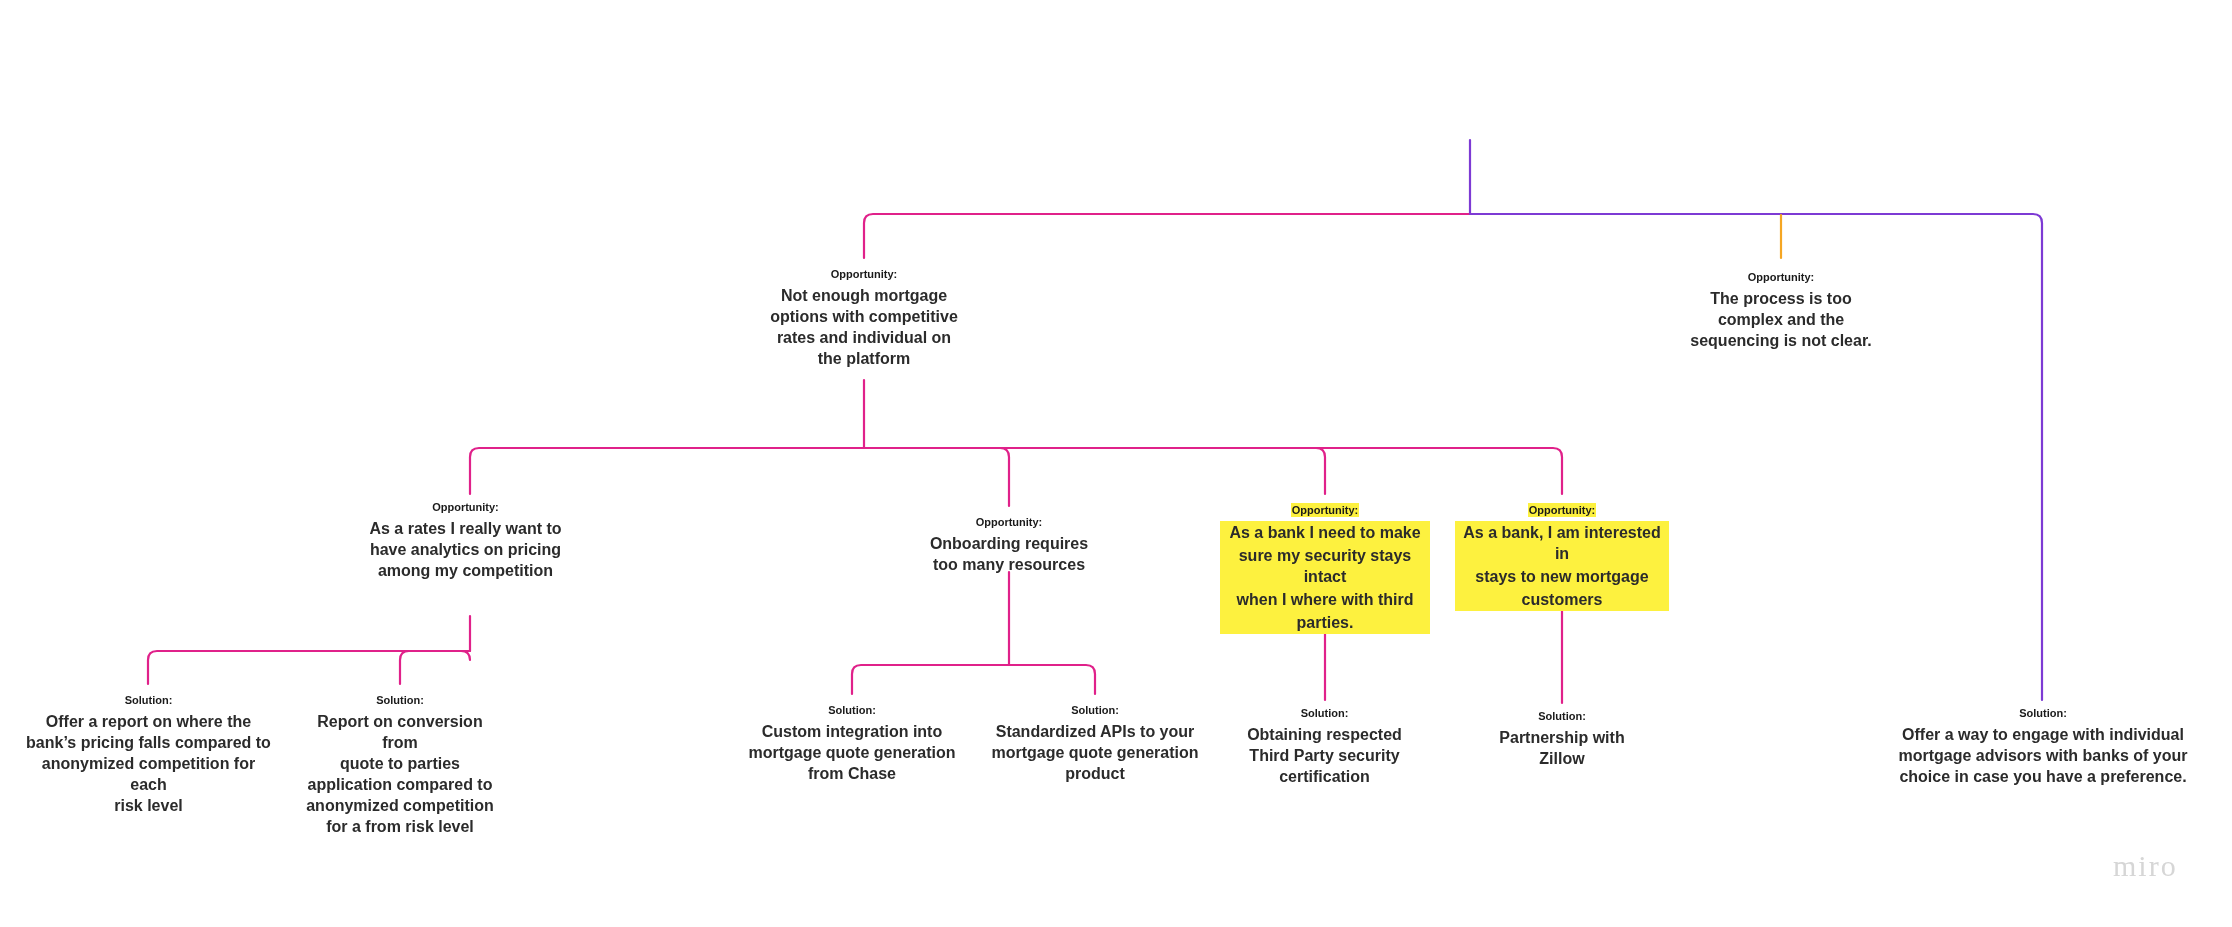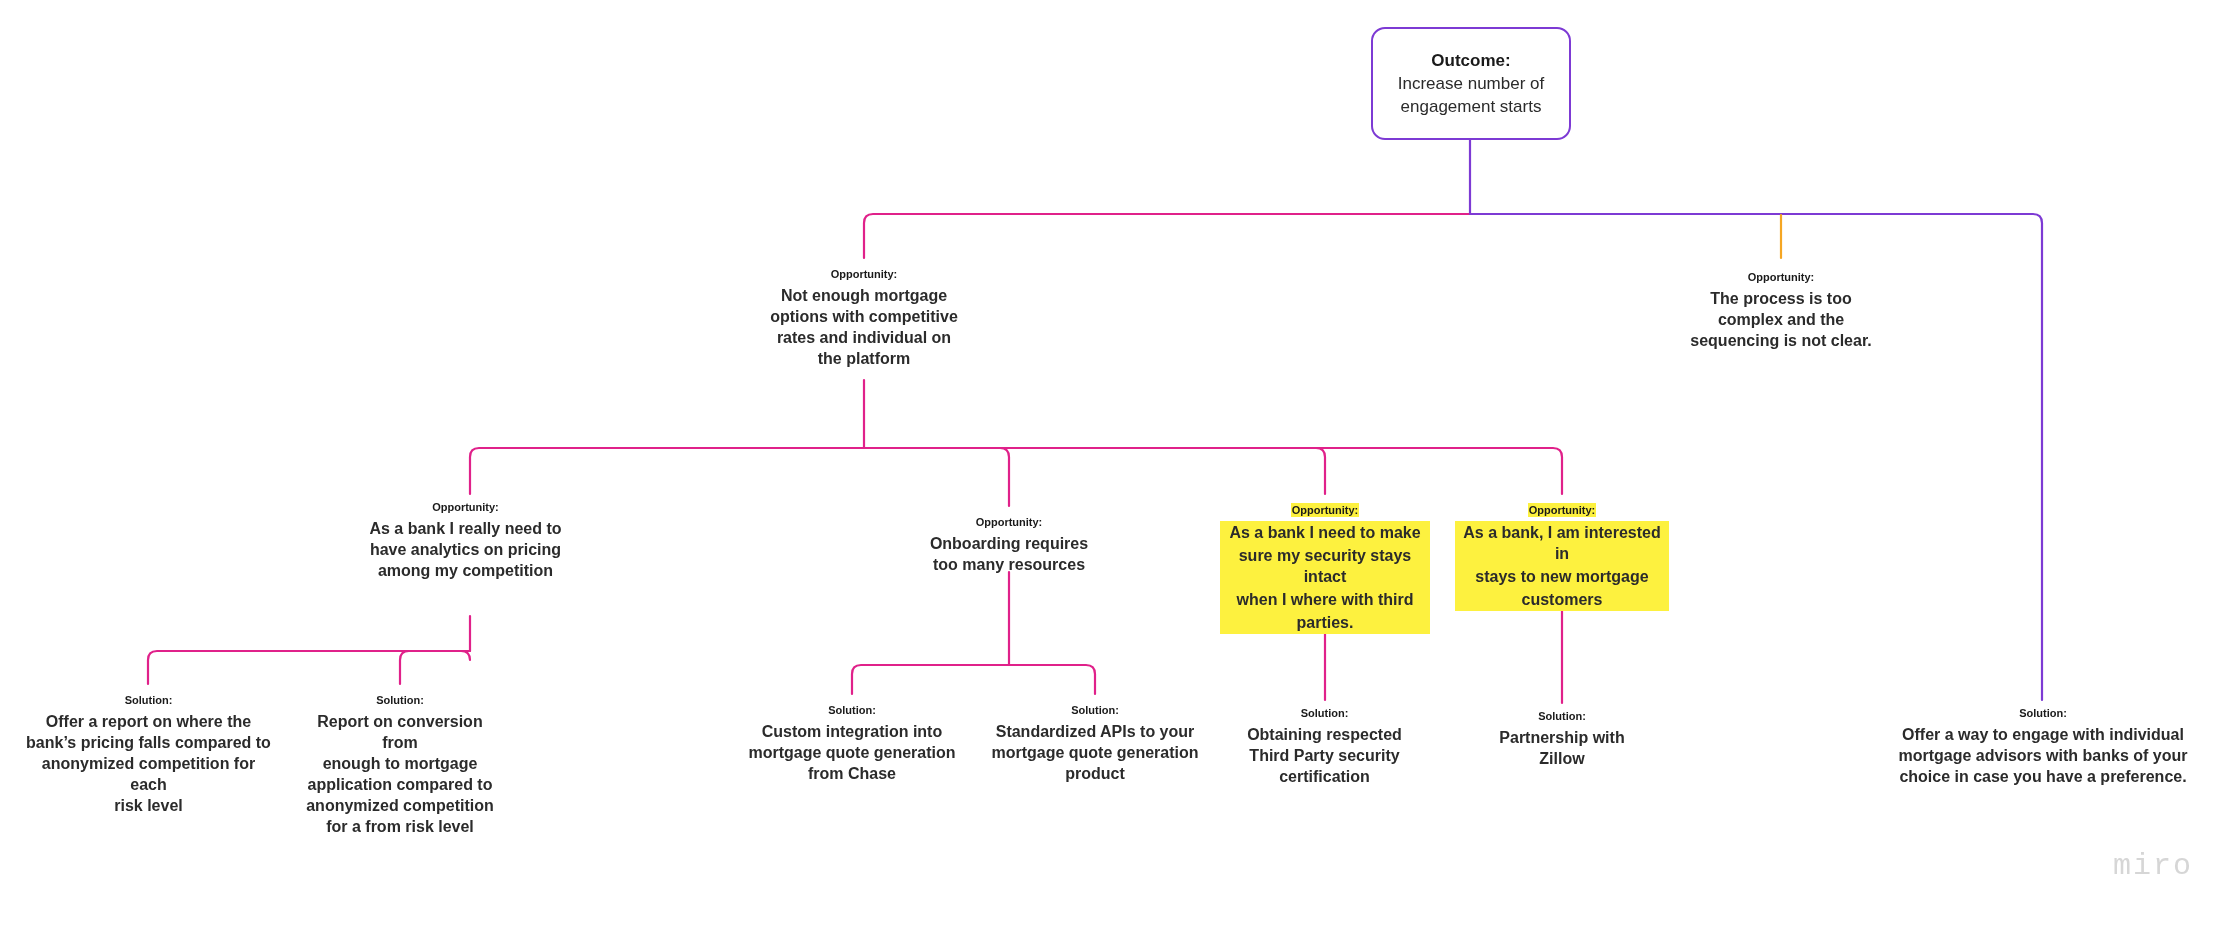--- a/index.html
+++ b/index.html
@@ -90,21 +90,21 @@
     box-decoration-break: clone;
     -webkit-box-decoration-break: clone;
     padding: 1px 1px;
   }
 
   .miro-logo {
     position: absolute;
     font-size: 30px;
     letter-spacing: 2px;
     color: #d6d6d6;
-    font-family: Liberation Mono, monospace;
+    font-family: Liberation Serif, serif;
     user-select: none;
   }
 </style>
 </head>
 <body>
 
 <div id="canvas">
 
   <svg id="edges" viewBox="0 0 2232 927" xmlns="http://www.w3.org/2000/svg">
     <g fill="none" stroke-width="2.2" stroke-linecap="round" stroke-linejoin="round">
@@ -131,44 +131,39 @@
       <path d="M 1009 572 L 1009 665" stroke="#e0218a"></path>
       <path d="M 1009 665 L 861 665 Q 852 665 852 674 L 852 694" stroke="#e0218a"></path>
       <path d="M 1009 665 L 1086 665 Q 1095 665 1095 674 L 1095 694" stroke="#e0218a"></path>
 
       <path d="M 1325 612 L 1325 700" stroke="#e0218a"></path>
 
       <path d="M 1562 590 L 1562 703" stroke="#e0218a"></path>
     </g>
   </svg>
 
-  <div class="outcome-box" style="left:1371px; top:27px; width:200px; height:113px;">
-    <div class="label">Outcome:</div>
-    <div class="body">Increase number of</div>
-    <div class="body">engagement starts</div>
-  </div>
 
   <div class="node text-node" style="left:764px; top:264px; width:200px;">
     <span class="label">Opportunity:</span>
     <span class="line body">Not enough mortgage</span>
     <span class="line body">options with competitive</span>
     <span class="line body">rates and individual on</span>
     <span class="line body">the platform</span>
   </div>
 
   <div class="node text-node" style="left:1681px; top:267px; width:200px;">
     <span class="label">Opportunity:</span>
     <span class="line body">The process is too</span>
     <span class="line body">complex and the</span>
     <span class="line body">sequencing is not clear.</span>
   </div>
 
   <div class="node text-node" style="left:363px; top:497px; width:205px;">
     <span class="label">Opportunity:</span>
-    <span class="line body">As a bank I really need to</span>
+    <span class="line body">As a rates I really want to</span>
     <span class="line body">have analytics on pricing</span>
     <span class="line body">among my competition</span>
   </div>
 
   <div class="node text-node" style="left:909px; top:512px; width:200px;">
     <span class="label">Opportunity:</span>
     <span class="line body">Onboarding requires</span>
     <span class="line body">too many resources</span>
   </div>
 
@@ -205,21 +200,21 @@
     <span class="label">Solution:</span>
     <span class="line body">Offer a report on where the</span>
     <span class="line body">bank’s pricing falls compared to</span>
     <span class="line body">anonymized competition for each</span>
     <span class="line body">risk level</span>
   </div>
 
   <div class="node text-node" style="left:299px; top:690px; width:202px;">
     <span class="label">Solution:</span>
     <span class="line body">Report on conversion from</span>
-    <span class="line body">enough to mortgage</span>
+    <span class="line body">quote to parties</span>
     <span class="line body">application compared to</span>
     <span class="line body">anonymized competition</span>
     <span class="line body">for a from risk level</span>
   </div>
 
   <div class="node text-node" style="left:747px; top:700px; width:210px;">
     <span class="label">Solution:</span>
     <span class="line body">Custom integration into</span>
     <span class="line body">mortgage quote generation</span>
     <span class="line body">from Chase</span>

